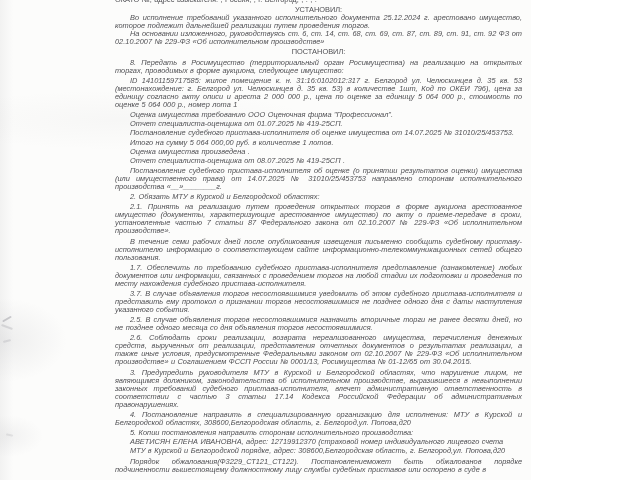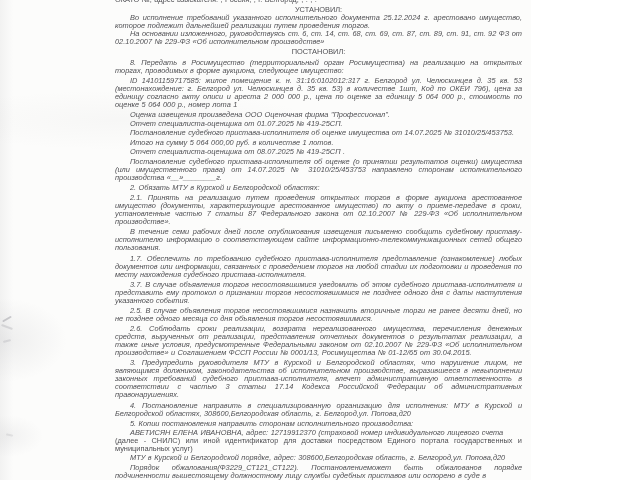--- a/index.html
+++ b/index.html
@@ -59,34 +59,34 @@
   <div class="smudge s3"></div>
   <div class="smudge s4"></div>
   <div class="doc" id="doc-body">
       <p class="noindent cut">ОКАТО №, адрес взыскателя: , Россия, , г. Белгород, , . , .</p>
       <p class="center gap2">УСТАНОВИЛ:</p>
       <p class="para">Во исполнение требований указанного исполнительного документа 25.12.2024 г. арестовано имущество, которое подлежит дальнейшей реализации путем проведения торгов.</p>
       <p class="para">На основании изложенного, руководствуясь ст. 6, ст. 14, ст. 68, ст. 69, ст. 87, ст. 89, ст. 91, ст. 92 ФЗ от 02.10.2007 № 229-ФЗ «Об исполнительном производстве»</p>
       <p class="center gap2">ПОСТАНОВИЛ:</p>
       <p class="para gap2">8. Передать  в Росимущество (территориальный орган Росимущества) на реализацию на открытых  торгах, проводимых в форме аукциона, следующее имущество:</p>
       <p class="para gap2">ID 14101159717585: жилое помещение к. н. 31:16:0102012:317 г. Белгород ул. Челюскинцев д. 35 кв. 53 (местонахождение: г. Белгород ул. Челюскинцев д. 35 кв. 53) в количестве 1шт, Код по ОКЕИ 796), цена за единицу согласно акту описи и ареста 2 000 000 р., цена по оценке за единицу 5 064 000 р., стоимость по оценке 5 064 000 р., номер лота 1</p>
-      <p class="para gap2">Оценка извещения произведена ООО Оценочная фирма "Профессионал".</p>
+      <p class="para gap2">Оценка имущества требованию ООО Оценочная фирма "Профессионал".</p>
       <p class="para gap1">Отчет специалиста-оценщика от 01.07.2025 № 419-25СП.</p>
       <p class="para gap1">Постановление судебного пристава-исполнителя об оценке имущества от 14.07.2025 № 31010/25/453753.</p>
       <p class="para gap1">Итого на сумму 5 064 000,00 руб. в количестве 1 лотов.</p>
+      <p class="para gap1">Оценка имущества произведена .</p>
       <p class="para gap1">Отчет специалиста-оценщика от 08.07.2025 № 419-25СП .</p>
       <p class="para gap2">Постановление судебного пристава-исполнителя об оценке (о принятии результатов оценки) имущества (или имущественного права) от 14.07.2025 № 31010/25/453753 направлено сторонам исполнительного производства «__»________г.</p>
       <p class="para gap2">2. Обязать МТУ в Курской и Белгородской областях:</p>
       <p class="para gap2">2.1. Принять на реализацию путем проведения открытых торгов в форме аукциона арестованное имущество (документы, характеризующие арестованное имущество) по акту о приеме-передаче в сроки, установленные частью 7 статьи 87 Федерального закона от 02.10.2007 № 229-ФЗ «Об исполнительном производстве».</p>
       <p class="para gap2">В течение семи рабочих дней после опубликования извещения письменно сообщить судебному приставу-исполнителю информацию о соответствующем сайте информационно-телекоммуникационных сетей общего пользования.</p>
       <p class="para gap2">1.7. Обеспечить по требованию судебного пристава-исполнителя представление (ознакомление) любых документов или информации, связанных с проведением торгов на любой стадии их подготовки и проведения по месту нахождения судебного пристава-исполнителя.</p>
       <p class="para gap2">3.7. В случае объявления торгов несостоявшимися уведомить об этом судебного пристава-исполнителя и представить ему протокол о признании торгов несостоявшимися не позднее одного дня с даты наступления указанного события.</p>
       <p class="para gap2">2.5. В случае объявления торгов несостоявшимися назначить вторичные торги не ранее десяти дней, но не позднее одного месяца со дня объявления торгов несостоявшимися.</p>
       <p class="para gap2">2.6. Соблюдать сроки реализации, возврата нереализованного имущества, перечисления денежных средств, вырученных от реализации, представления отчетных документов о результатах реализации, а также иные условия, предусмотренные Федеральными законом от 02.10.2007 № 229-ФЗ «Об исполнительном производстве» и Соглашением ФССП России № 0001/13, Росимущества № 01-12/65 от 30.04.2015.</p>
       <p class="para gap2">3. Предупредить руководителя МТУ в Курской и Белгородской областях, что нарушение лицом, не являющимся должником, законодательства об исполнительном производстве, выразившееся в невыполнении законных требований судебного пристава-исполнителя, влечет административную ответственность в соответствии с частью 3 статьи 17.14 Кодекса Российской Федерации об административных правонарушениях.</p>
       <p class="para gap2">4. Постановление направить в специализированную организацию для исполнения: МТУ в Курской и Белгородской областях, 308600,Белгородская область, г. Белгород,ул. Попова,д20</p>
       <p class="para gap2">5. Копии постановления направить сторонам исполнительного производства:</p>
       <p class="para gap1">АВЕТИСЯН ЕЛЕНА ИВАНОВНА, адрес: 12719912370 (страховой номер индивидуального лицевого счета</p>
-      <p class="noindent">(далее - СНИЛС) или иной идентификатор для доставки посредством Единого портала государственных и муниципальных услуг)</p>
       <p class="para gap1">МТУ в Курской и Белгородской порядке, адрес: 308600,Белгородская область, г. Белгород,ул. Попова,д20</p>
       <p class="para gap2">Порядок обжалования(Ф3229_СТ121_СТ122). Постановлениеможет быть обжалованов порядке подчиненности вышестоящему должностному лицу службы судебных приставов или оспорено в суде в</p>
     </div>
 </div>
 
 </body></html>

